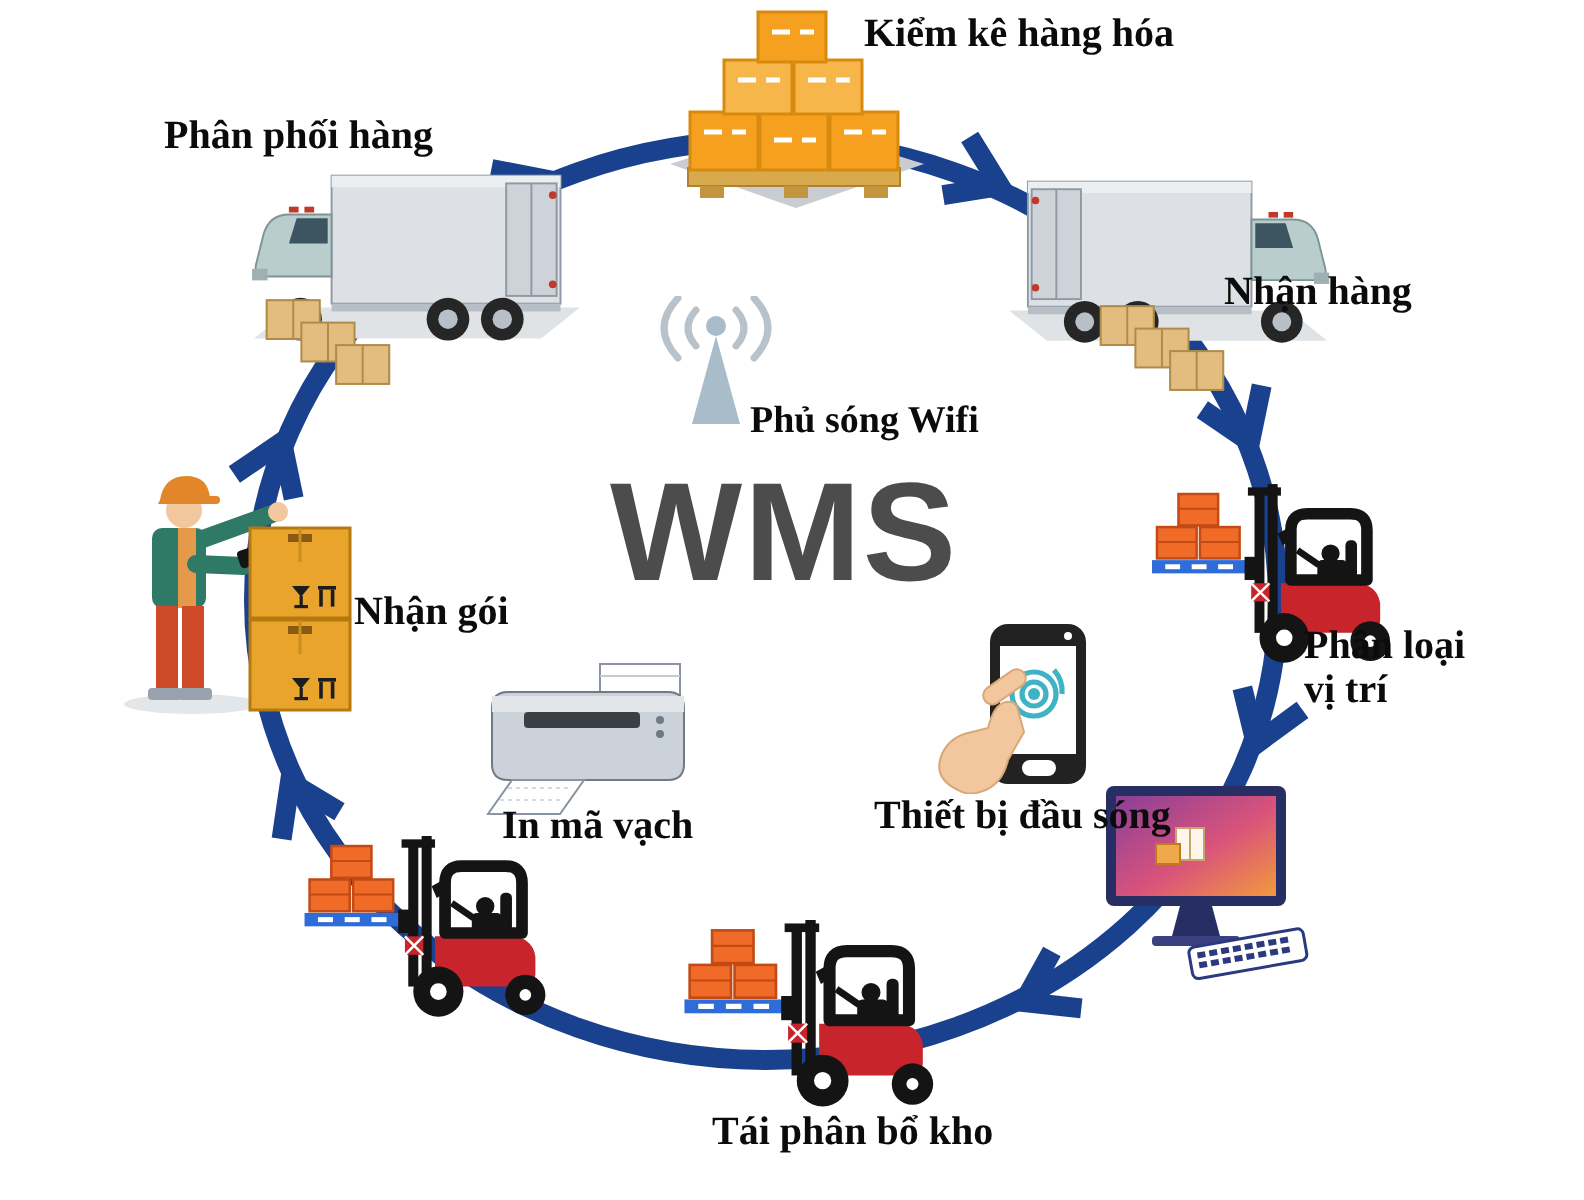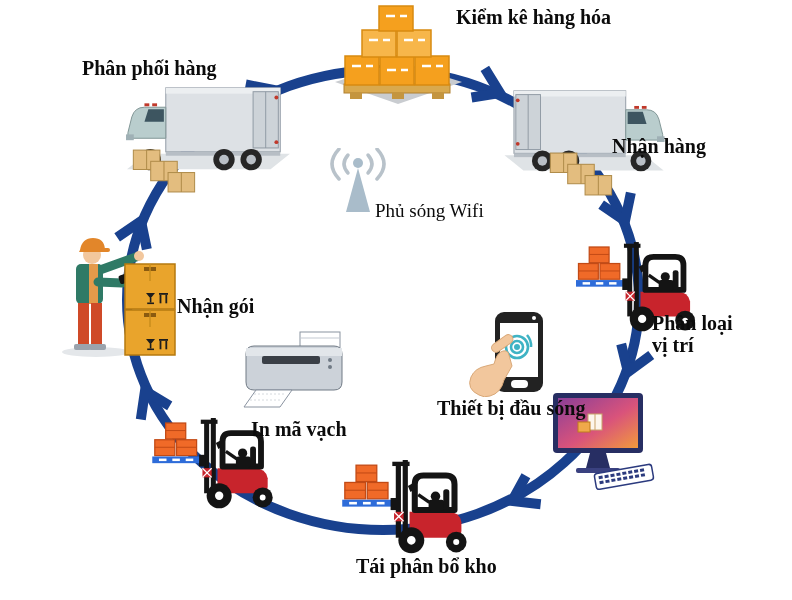--- a/index.html
+++ b/index.html
@@ -5,21 +5,21 @@
   html,body{margin:0;padding:0;background:#fff;}
   .stage{position:relative;width:792px;height:600px;background:#ffffff;overflow:hidden;
          font-family:"Liberation Serif","DejaVu Serif",serif;}
   .icon{position:absolute;z-index:2;}
   .ring{position:absolute;left:0;top:0;z-index:1;}
   .label{position:absolute;z-index:3;font-weight:700;font-size:20px;color:#0b0b0b;
          white-space:nowrap;line-height:22px;}
   .label .ln{display:block;}
   .wms{position:absolute;z-index:3;font-family:"Liberation Sans","DejaVu Sans",sans-serif;
        font-weight:700;font-size:70px;letter-spacing:1px;color:#4c4c4c;}
-  .wifi-cap{position:absolute;z-index:3;font-weight:400;font-size:19px;color:#0b0b0b;white-space:nowrap;}
+  .wifi-cap{position:absolute;z-index:3;font-weight:700;font-size:19px;color:#0b0b0b;white-space:nowrap;}
 </style>
 </head>
 <body>
 
 <div class="stage">
 
   <svg width="0" height="0" style="position:absolute" aria-hidden="true">
     <defs>
       <g id="forklift">
         <rect x="16" y="6" width="24" height="19" fill="#f06a28" stroke="#c24a15" stroke-width="1.5"></rect>
@@ -275,27 +275,28 @@
     </svg>
 
   <svg class="icon" style="left:342px;top:460px" width="130" height="95" viewBox="0 0 150 110">
       <use href="#forklift"></use>
     </svg>
 
   <svg class="icon" style="left:152px;top:418px" width="126" height="92" viewBox="0 0 150 110">
       <use href="#forklift"></use>
     </svg>
 
+  <div class="wms" style="left:305px;top:226px">WMS</div>
   <div class="wifi-cap" style="left:375px;top:200px">Phủ sóng Wifi</div>
 
-  <div class="label" style="left:456px;top:6px">Kiểm kê hàng hóa</div>
+  <div class="label" style="left:432px;top:6px">Kiểm kê hàng hóa</div>
   <div class="label" style="left:82px;top:57px">Phân phối hàng</div>
   <div class="label" style="left:612px;top:135px">Nhận hàng</div>
   <div class="label" style="left:652px;top:312px">
     <span class="ln">Phân loại</span>
     <span class="ln">vị trí</span>
   </div>
   <div class="label" style="left:356px;top:555px">Tái phân bổ kho</div>
   <div class="label" style="left:177px;top:295px">Nhận gói</div>
-  <div class="label" style="left:251px;top:418px">In mã vạch</div>
+  <div class="label" style="left:251px;top:402px">In mã vạch</div>
   <div class="label" style="left:437px;top:397px">Thiết bị đầu sóng</div>
 
 </div>
 
 </body></html>

